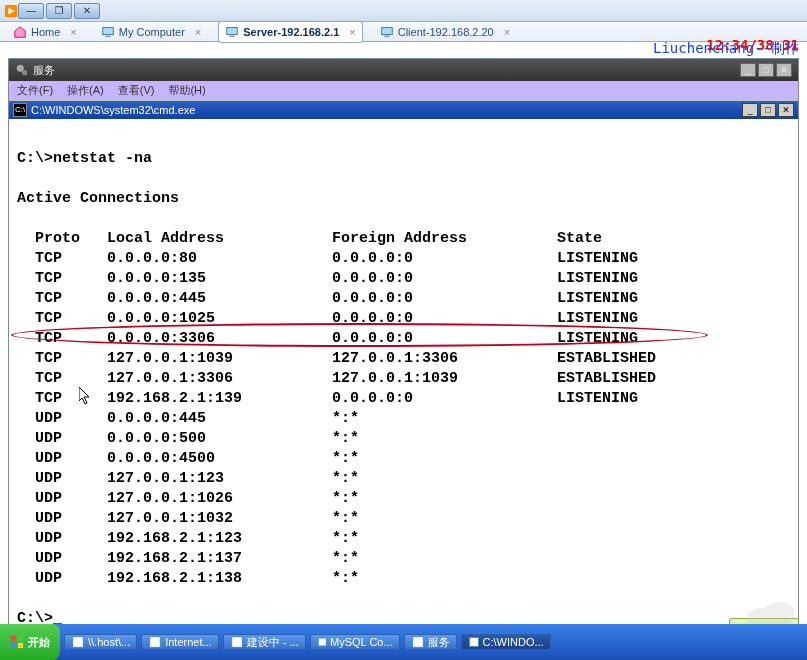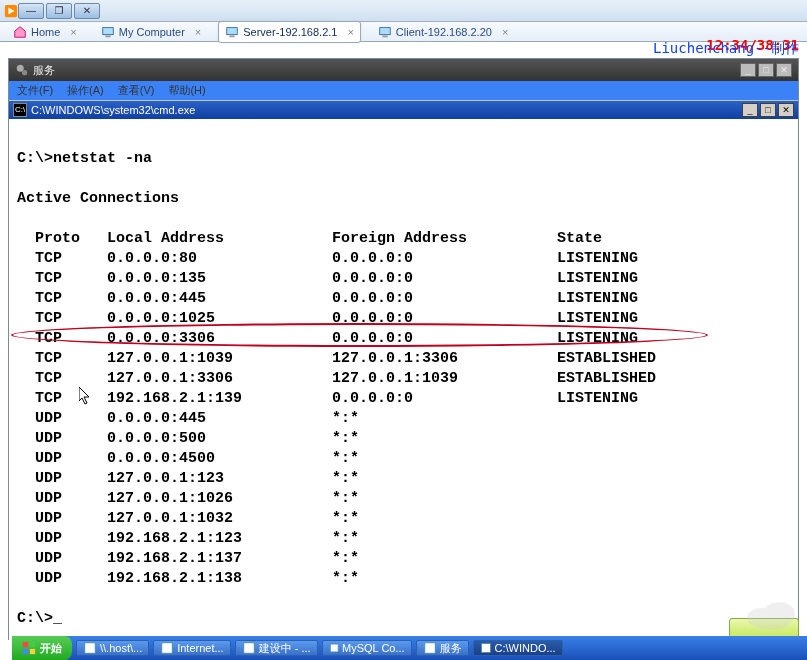--- a/index.html
+++ b/index.html
@@ -7,35 +7,35 @@
 .vm-titlebar { height: 22px; background: linear-gradient(to bottom, #e8f0f8, #d0e0f0); display: flex; align-items: center; padding: 0 4px; border-bottom: 1px solid #a0b0c0; }
 .vm-titlebar .title { flex: 1; color: #555; font-size: 11px; }
 .vm-titlebar .win-btns { display: flex; gap: 2px; }
 .vm-titlebar .win-btn { width: 26px; height: 16px; background: linear-gradient(to bottom, #d5e5f5, #9cbee0); border: 1px solid #6a8ab0; border-radius: 2px; display: flex; align-items: center; justify-content: center; font-size: 10px; color: #334; cursor: pointer; }
 .tabbar { height: 20px; background: linear-gradient(to bottom, #f6fafe, #e6eef8); display: flex; align-items: center; padding: 0 6px; border-bottom: 1px solid #9ab; position: relative; }
 .tab { display: flex; align-items: center; height: 22px; padding: 0 6px; margin-right: 10px; border: 1px solid transparent; border-radius: 3px; gap: 4px; cursor: pointer; font-size: 11px; }
 .tab.active { background: #fff; border: 1px solid #9ab; box-shadow: 0 0 2px rgba(0,0,0,.1); }
 .tab .ticon { width: 14px; height: 14px; display: inline-block; }
 .tab .close { margin-left: 6px; color: #888; font-size: 11px; }
 .tab .label { color: #2a4a8a; }
-.tab.active .label { font-weight: normal; color: #103060; }
+.tab.active .label { font-weight: bold; color: #103060; }
 .overlay-time { position: absolute; right: 8px; top: 37px; color: #f00; font-family: Consolas, monospace; font-size: 14px; font-weight: bold; }
 .overlay-credit { position: absolute; right: 8px; top: 40px; color: #1040ff; font-family: Consolas, monospace; font-size: 14px; font-weight: normal; }
 .inner-window { position: absolute; left: 8px; right: 8px; top: 58px; bottom: 20px; background: #ece9d8; border: 1px solid #7a8a9a; }
 .inner-title { height: 22px; background: linear-gradient(to bottom, #555, #333); color: #eee; display: flex; align-items: center; padding: 0 6px; font-size: 11px; }
 .inner-title .spacer { flex: 1; }
 .inner-title .wb { width: 16px; height: 14px; background: #bbb; border: 1px solid #666; margin-left: 2px; font-size: 9px; display: flex; align-items: center; justify-content: center; cursor: pointer; }
-.inner-menu { height: 20px; background: #3b82f6; display: flex; align-items: center; gap: 14px; padding: 0 8px; font-size: 11px; color: #333; border-bottom: 1px solid #bcb; }
+.inner-menu { height: 20px; background: #c4b5fd; display: flex; align-items: center; gap: 14px; padding: 0 8px; font-size: 11px; color: #333; border-bottom: 1px solid #bcb; }
 .cmd-title { height: 18px; background: linear-gradient(to bottom, #2a60c8, #1040a0); color: #fff; display: flex; align-items: center; padding: 0 4px; font-size: 11px; font-family: "SimSun", sans-serif; }
 .cmd-title .cmd-icon { width: 14px; height: 14px; background: #000; border: 1px solid #888; margin-right: 4px; display: inline-block; font-size: 8px; color: #fff; text-align: center; line-height: 12px; }
 .cmd-title .spacer { flex: 1; }
 .cmd-title .wb { width: 16px; height: 14px; background: #d4d0c8; border: 1px solid #404040; margin-left: 2px; font-size: 9px; color: #000; display: flex; align-items: center; justify-content: center; cursor: pointer; }
 .cmd-body { background: #fff; color: #000; font-family: "Courier New", Consolas, monospace; font-size: 15px; line-height: 20px; padding: 10px 0 23px 8px; white-space: pre; font-weight: bold; position: relative; overflow: hidden; }
 .highlight-ellipse { position: absolute; border: 2px solid #c00020; border-radius: 50%; pointer-events: none; }
-.taskbar { position: absolute; left: 12px; right: 0; bottom: 0; height: 24px; background: linear-gradient(to bottom, #3a80e8, #1a50b8); display: flex; align-items: center; font-size: 11px; color: #fff; }
+.taskbar { position: absolute; left: 0; right: 0; bottom: 0; height: 36px; background: linear-gradient(to bottom, #3a80e8, #1a50b8); display: flex; align-items: center; font-size: 11px; color: #fff; }
 .taskbar .start { background: linear-gradient(to bottom, #5c5, #2a2); height: 100%; padding: 0 10px; display: flex; align-items: center; font-weight: bold; border-radius: 0 8px 8px 0; cursor: pointer; gap: 4px; }
 .taskbar .tb-item { height: 16px; background: linear-gradient(to bottom, #5a9aee, #3a70c8); border: 1px solid #2a60b0; margin-left: 4px; padding: 0 6px; display: flex; align-items: center; border-radius: 2px; cursor: pointer; gap: 3px; max-width: 90px; overflow: hidden; white-space: nowrap; }
 .taskbar .tb-item.active { background: linear-gradient(to bottom, #2a5aa8, #1a4088); }
 .taskbar .spacer { flex: 1; }
 .icon-svg { width: 14px; height: 14px; display: inline-block; }
 .cursor-arrow { position: absolute; width: 12px; height: 18px; pointer-events: none; }
 .watermark { position: absolute; right: 6px; bottom: 30px; width: 60px; height: 36px; opacity: .3; pointer-events: none; }
 .green-box { position: absolute; right: 8px; bottom: 22px; width: 70px; height: 20px; background: linear-gradient(to bottom, #eaf8b0, #c8e860); border: 1px solid #8a4; border-radius: 3px; }
 </style>
 </head>

